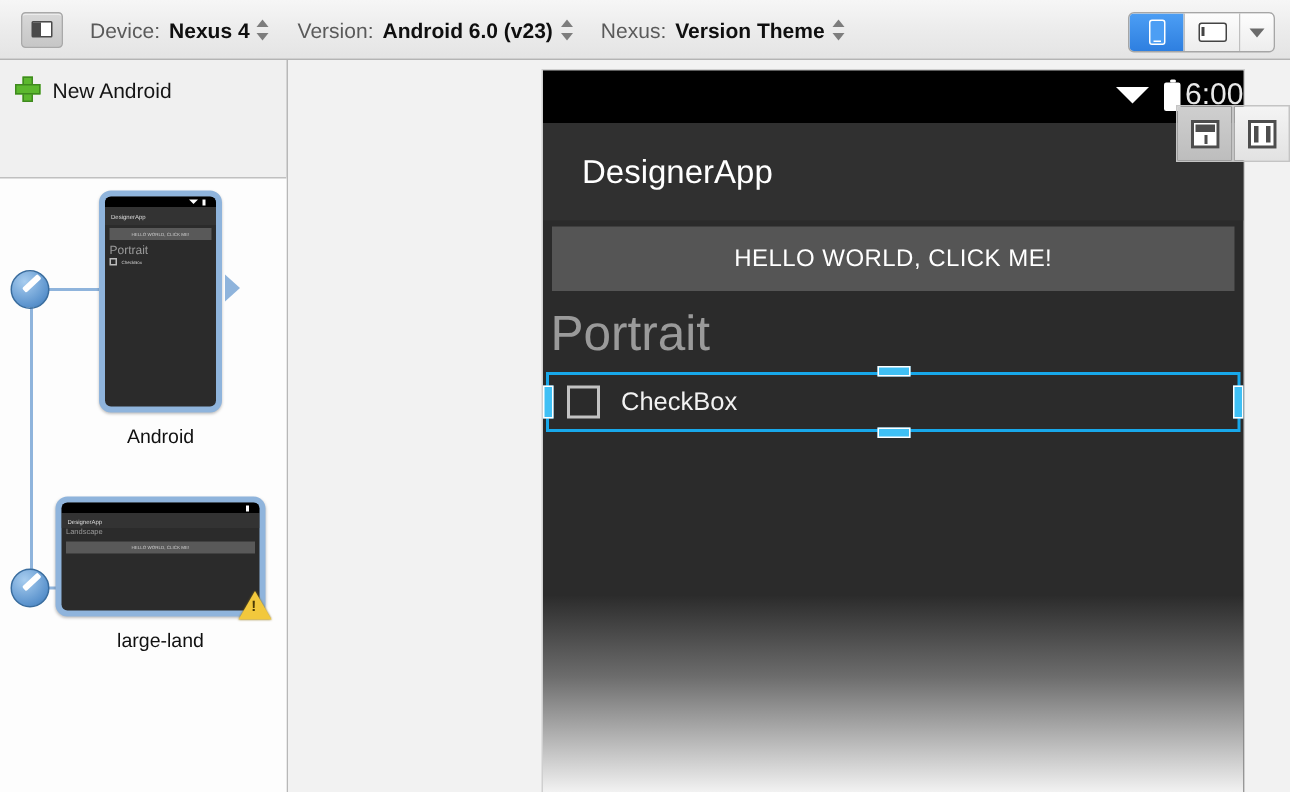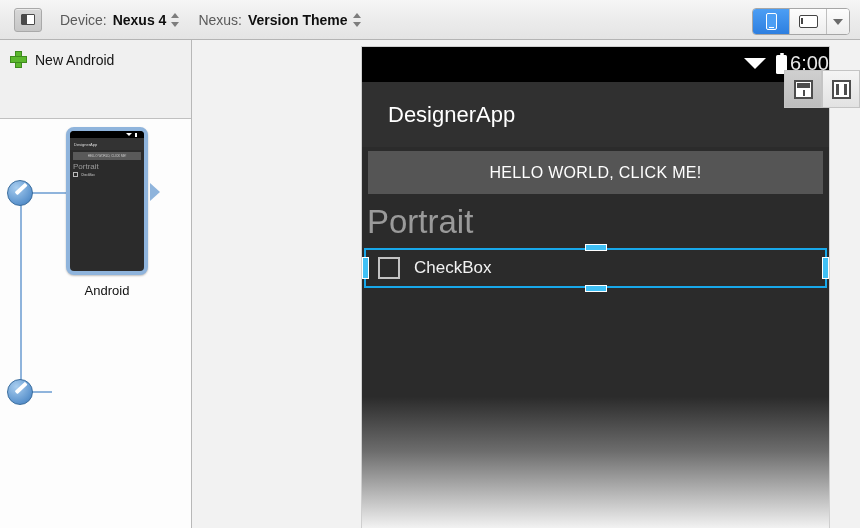--- a/index.html
+++ b/index.html
@@ -294,20 +294,28 @@
 
     <div class="tb-group">
       <div class="tb-label">Device:</div>
       <div class="tb-value">Nexus 4</div>
       <div class="stepper">
           <i class="up"></i>
           <i class="dn"></i>
         </div>
     </div>
 
+    <div class="tb-group">
+      <div class="tb-label">Version:</div>
+      <div class="tb-value">Android 6.0 (v23)</div>
+      <div class="stepper">
+          <i class="up"></i>
+          <i class="dn"></i>
+        </div>
+    </div>
 
     <div class="tb-group">
       <div class="tb-label">Nexus:</div>
       <div class="tb-value">Version Theme</div>
       <div class="stepper">
           <i class="up"></i>
           <i class="dn"></i>
         </div>
     </div>
 
@@ -354,20 +362,32 @@
           <div class="t-btn">HELLO WORLD, CLICK ME!</div>
           <div class="t-portrait">Portrait</div>
           <div class="t-check">
             <div class="bx"></div>
             <div class="lbl">CheckBox</div>
           </div>
         </div>
         <div class="thumb-label" style="left:0;top:152px;">Android</div>
       </div>
 
+      <div class="thumb" style="left:37px;top:212px;width:140px;height:80px;">
+        <div class="screen">
+          <div class="t-status">
+            <div class="bat"></div>
+          </div>
+          <div class="t-title" style="height:10px;">DesignerApp</div>
+          <div class="t-portrait" style="font-size:5px;line-height:7px;color:#9a9a9a;">Landscape</div>
+          <div class="t-btn">HELLO WORLD, CLICK ME!</div>
+        </div>
+        <div class="warn"></div>
+        <div class="thumb-label" style="left:0;top:84px;">large-land</div>
+      </div>
     </div>
   </div>
 
   <div class="preview-bg"></div>
 
   <div class="device">
     <div class="dev-status">
       <div class="wifi-ic"></div>
       <div class="bat-ic"></div>
       <div class="clock">6:00</div>

